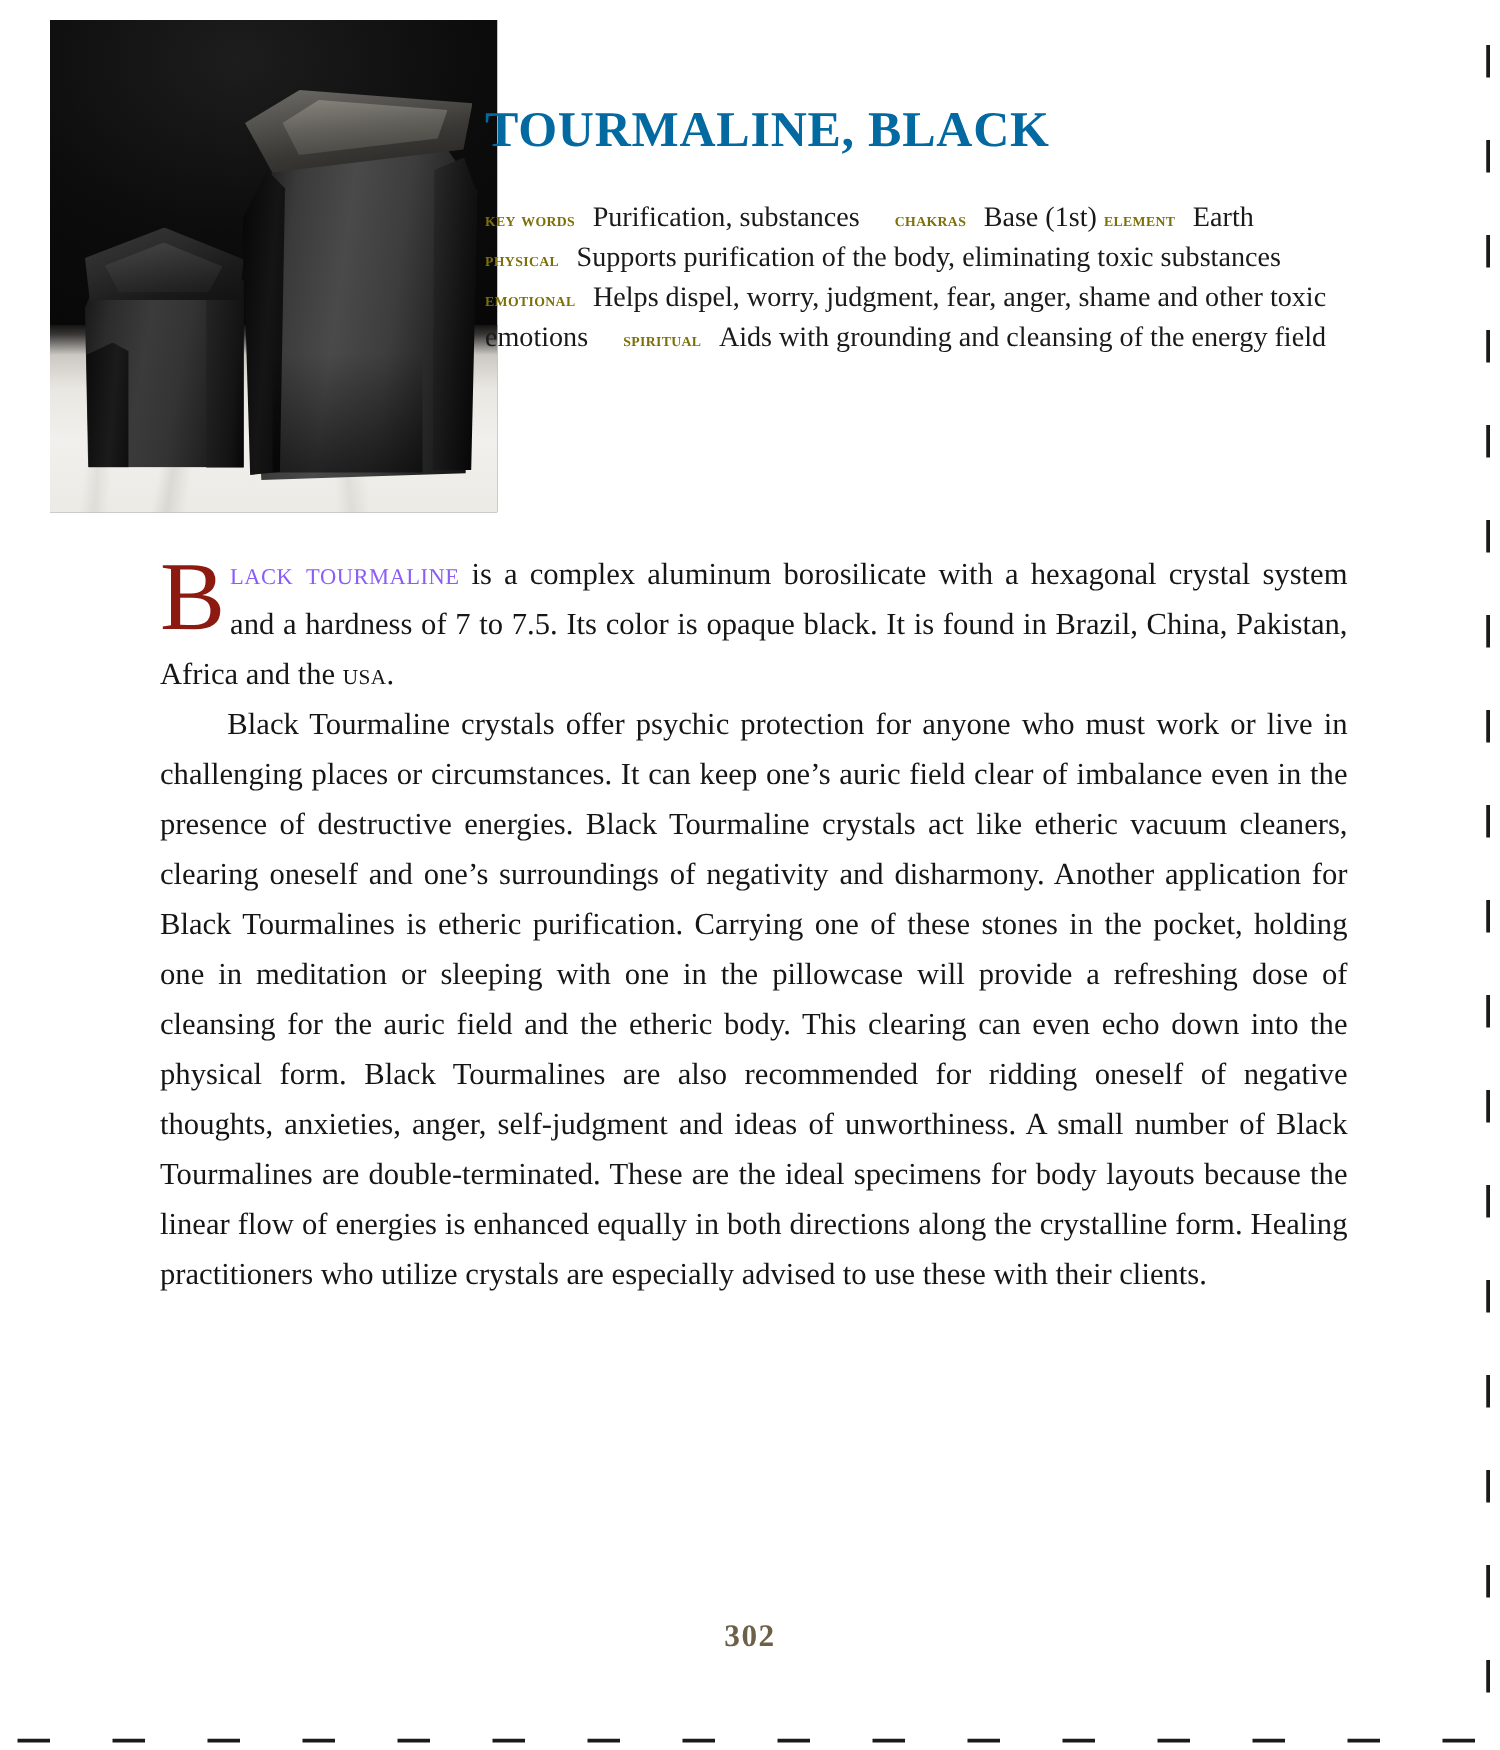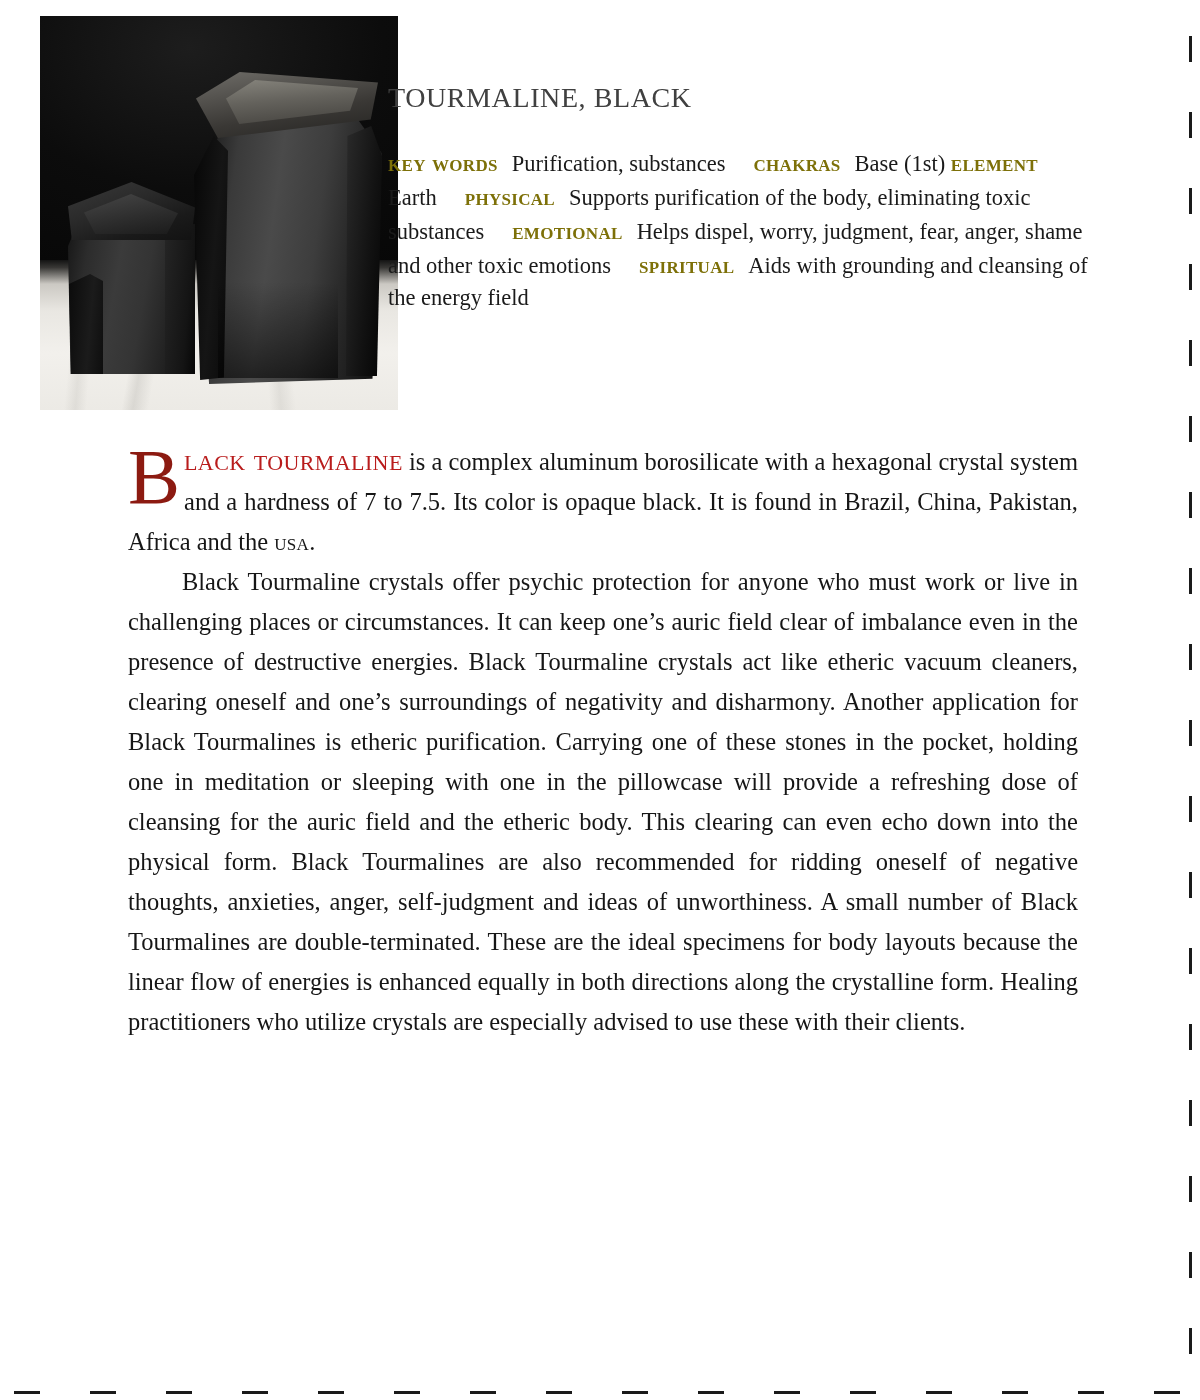--- a/index.html
+++ b/index.html
@@ -178,41 +178,41 @@
   }
 
   
   .right-col {
     position: absolute;
     left: 388px;
     top: 84px;
     width: 700px;
   }
   .entry-title {
-    font-size: 28px;
+    font-size: 40px;
     line-height: 1.0;
     letter-spacing: 0.6px;
-    color: #404040;
-    font-weight: 400;
+    color: #0369a1;
+    font-weight: 700;
     margin: 0 0 34px 0;
     white-space: nowrap;
   }
 
   .keywords {
     font-size: 22.5px;
     line-height: 1.42;
     color: #1a1a1a;
     text-align: left;
   }
   .kw-label {
     color: #7d7008;
     font-weight: bold;
     font-variant: small-caps;
     text-transform: lowercase;
-    font-size: 24px;
+    font-size: 16px;
     letter-spacing: 0.3px;
   }
   .kw-val { color: #1a1a1a; }
   .kw-gap { display: inline-block; width: 14px; }
 
   
   .body-text {
     position: absolute;
     left: 128px;
     top: 440px;
@@ -234,24 +234,24 @@
   .dropcap {
     float: left;
     color: #8c1a11;
     font-size: 78px;
     line-height: 62px;
     padding: 4px 4px 0 0;
     margin-top: 2px;
     font-weight: 400;
   }
   .smallcaps-red {
-    color: #b91c1c;
+    color: #8b5cf6;
     font-variant: small-caps;
     text-transform: lowercase;
-    font-size: 31px;
+    font-size: 25px;
     letter-spacing: 0.4px;
   }
   .smallcaps-blk {
     font-variant: small-caps;
     text-transform: lowercase;
     letter-spacing: 0.3px;
   }
 
   
   .folio {
@@ -334,20 +334,21 @@
       <span class="kw-label">KEY WORDS</span><span class="kw-gap"></span><span class="kw-val">Purification, substances</span><span class="kw-gap"></span><span class="kw-gap"></span><span class="kw-label">CHAKRAS</span><span class="kw-gap"></span><span class="kw-val">Base (1st)</span>
       <span class="kw-label">ELEMENT</span><span class="kw-gap"></span><span class="kw-val">Earth</span><span class="kw-gap"></span><span class="kw-gap"></span><span class="kw-label">PHYSICAL</span><span class="kw-gap"></span><span class="kw-val">Supports purification of the body, eliminating toxic substances</span><span class="kw-gap"></span><span class="kw-gap"></span><span class="kw-label">EMOTIONAL</span><span class="kw-gap"></span><span class="kw-val">Helps dispel, worry, judgment, fear, anger, shame and other toxic emotions</span><span class="kw-gap"></span><span class="kw-gap"></span><span class="kw-label">SPIRITUAL</span><span class="kw-gap"></span><span class="kw-val">Aids with grounding and cleansing of the energy field</span>
     </div>
   </div>
 
   <div class="body-text">
     <p class="lead"><span class="dropcap">B</span><span class="smallcaps-red">LACK TOURMALINE</span><span> is a complex aluminum borosilicate with a hexagonal crystal system and a hardness of 7 to 7.5. Its color is opaque black. It is found in Brazil, China, Pakistan, Africa and the </span><span class="smallcaps-blk">USA</span><span>.</span></p>
     <p>Black Tourmaline crystals offer psychic protection for anyone who must work or live in challenging places or circumstances. It can keep one’s auric field clear of imbalance even in the presence of destructive energies. Black Tourmaline crystals act like etheric vacuum cleaners, clearing oneself and one’s surroundings of negativity and disharmony. Another application for Black Tourmalines is etheric purification. Carrying one of these stones in the pocket, holding one in meditation or sleeping with one in the pillowcase will provide a refreshing dose of cleansing for the auric field and the etheric body. This clearing can even echo down into the physical form. Black Tourmalines are also recommended for ridding oneself of negative thoughts, anxieties, anger, self-judgment and ideas of unworthiness. A small number of Black Tourmalines are double-terminated. These are the ideal specimens for body layouts because the linear flow of energies is enhanced equally in both directions along the crystalline form. Healing practitioners who utilize crystals are especially advised to use these with their clients.</p>
   </div>
 
+  <div class="folio">302</div>
 
   <div class="ticks-right">
       <i style="top: 36px;"></i>
       <i style="top: 112px;"></i>
       <i style="top: 188px;"></i>
       <i style="top: 264px;"></i>
       <i style="top: 340px;"></i>
       <i style="top: 416px;"></i>
       <i style="top: 492px;"></i>
       <i style="top: 568px;"></i>

